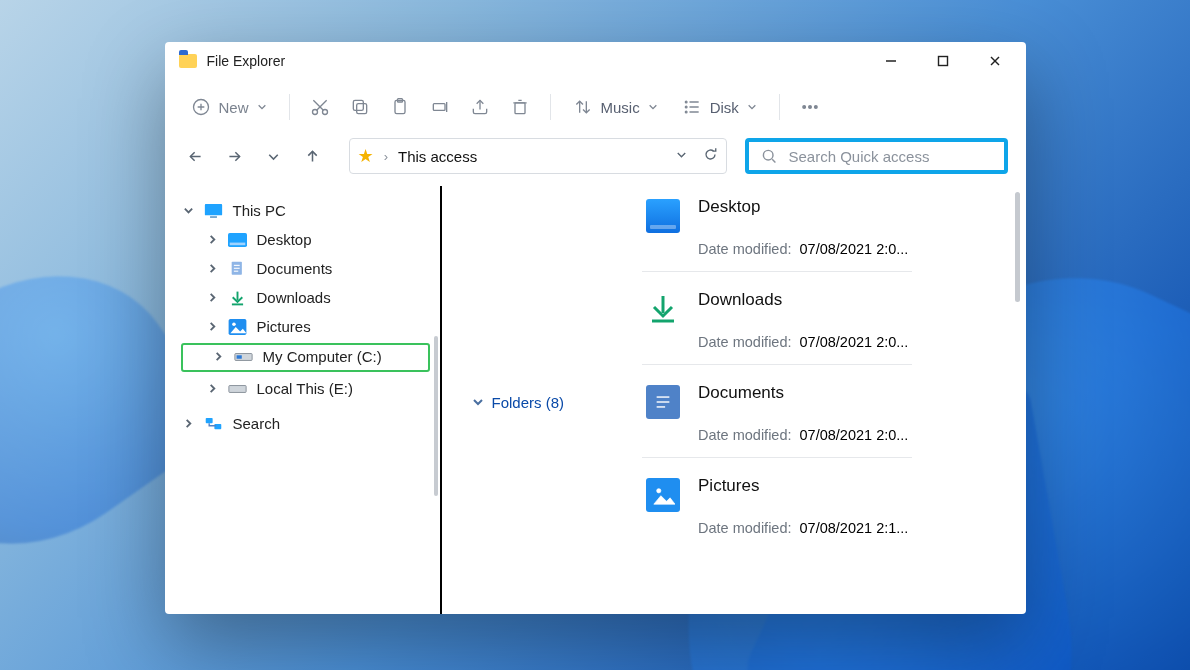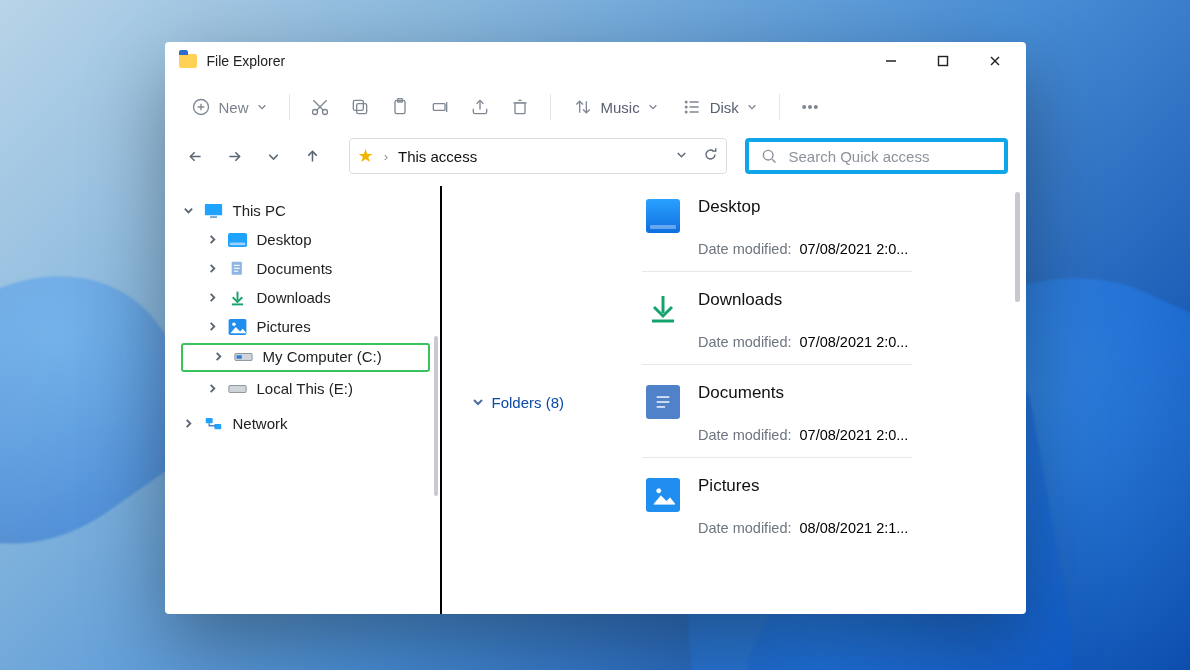--- a/index.html
+++ b/index.html
@@ -412,21 +412,21 @@
                   <polyline points="4 2 8 6 4 10"></polyline>
                 </svg>
               </span>
             <span class="ico">
                 <svg viewBox="0 0 22 18">
                   <rect x="2" y="2" width="8" height="6" rx="1" fill="#1fa3ff"></rect>
                   <rect x="12" y="9" width="8" height="6" rx="1" fill="#1fa3ff"></rect>
                   <path d="M6 8v3h8" stroke="#4f82c8" stroke-width="1.6" fill="none"></path>
                 </svg>
               </span>
-            <span>Network</span>
+            <span>Search</span>
           </div>
         </li>
       </ul>
     </div>
 
     <div class="main">
       <div class="main-scroll"></div>
       <div class="section-head">
         <svg viewBox="0 0 12 12">
             <polyline points="2 4 6 8 10 4"></polyline>
@@ -488,21 +488,21 @@
             <div class="item-ico ic-pics">
                 <svg viewBox="0 0 34 34" width="24" height="24">
                   <circle cx="11" cy="11" r="3"></circle>
                   <polygon points="4,30 14,18 22,26 27,21 34,30"></polygon>
                 </svg>
               </div>
             <div class="item-body">
               <div class="item-title">Pictures</div>
               <div class="meta-row">
                   <span class="meta-label">Date modified:</span> 
-                  <span class="meta-val">08/08/2021 2:1...</span>
+                  <span class="meta-val">07/08/2021 2:1...</span>
                 </div>
             </div>
           </div>
         </div>
       </div>
     </div>
   </div>
 
 </div>
 

